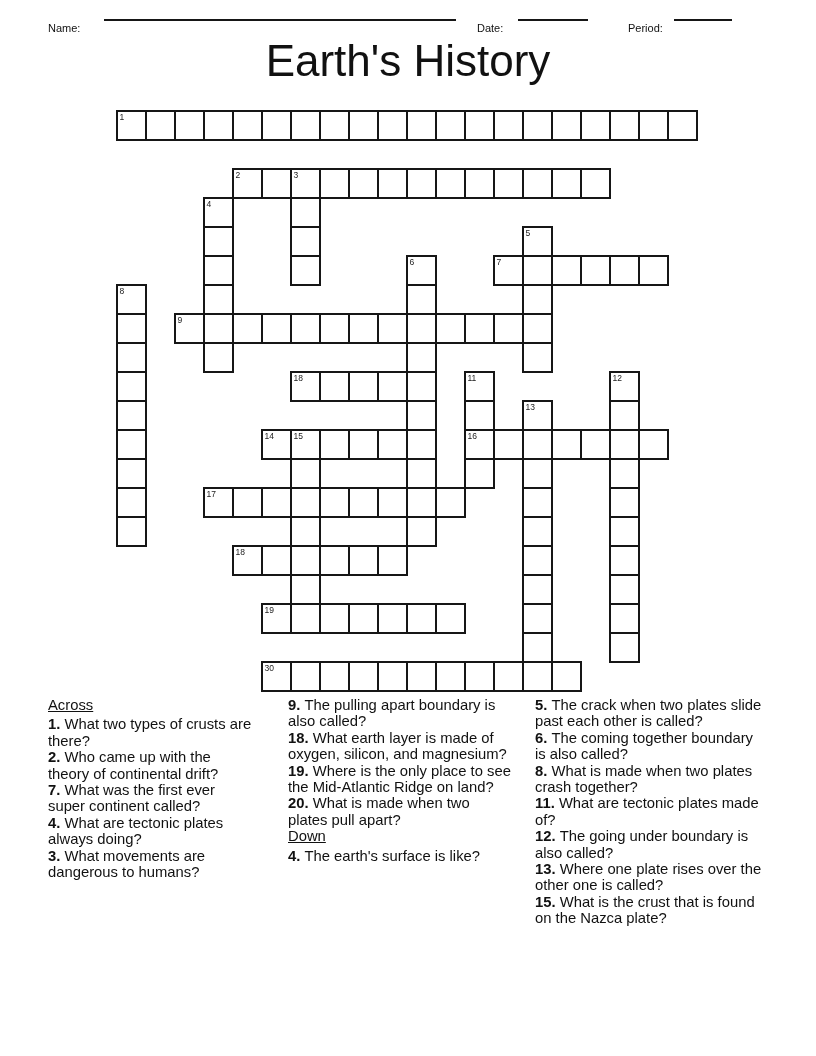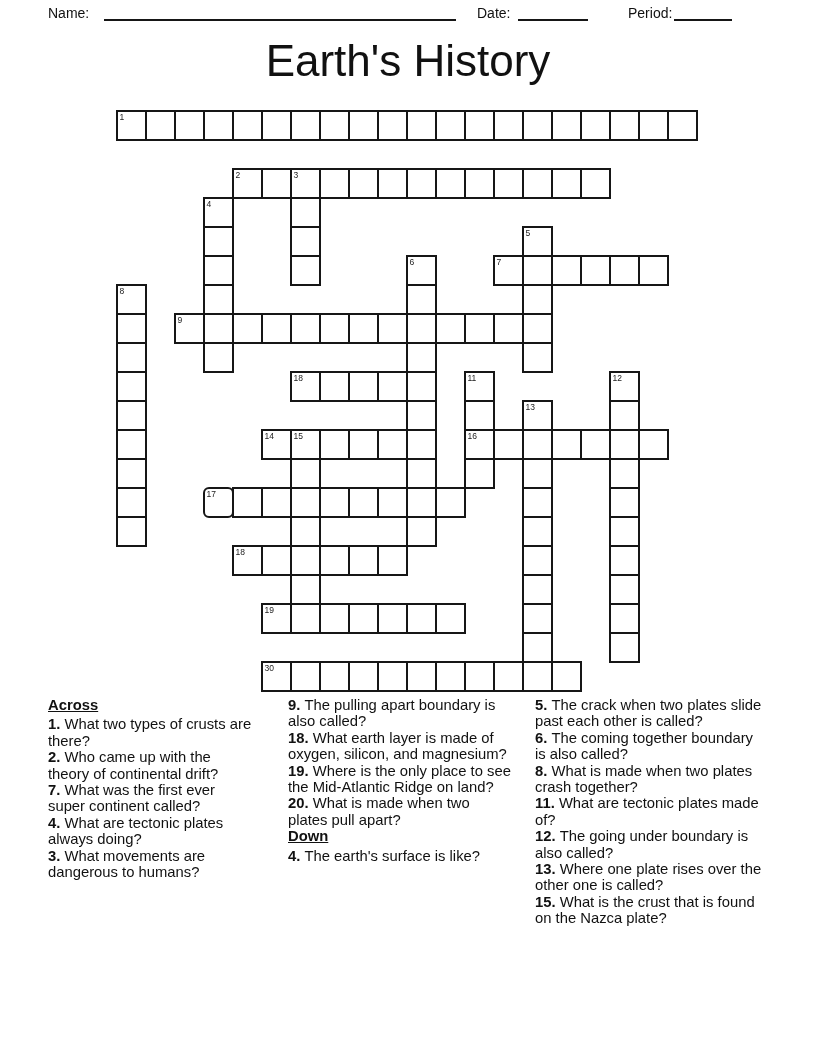--- a/index.html
+++ b/index.html
@@ -1,40 +1,40 @@
 <!DOCTYPE html>
 <html><head>
 <meta charset="utf-8">
 <style>
   html,body{margin:0;padding:0}
   body{
     width:816px;height:1056px;position:relative;overflow:hidden;
     background:#ffffff;color:#111;
     font-family:"Liberation Sans", sans-serif;
   }
-  .hdr-label{position:absolute;top:5px;font-size:14px;white-space:nowrap}
+  .hdr-label{position:absolute;top:22px;font-size:11px;white-space:nowrap}
   .hdr-line{position:absolute;top:19px;height:0;border-bottom:2px solid #161616}
   #title{
     position:absolute;top:36px;left:0;width:816px;margin:0;
     text-align:center;font-size:44px;font-weight:400;letter-spacing:0px;
   }
   #grid{position:absolute;left:0;top:0;width:816px;height:1056px}
   .cell{
     position:absolute;width:31px;height:31px;box-sizing:border-box;
     border:2px solid #161616;background:#fff;
   }
   .cell-num{
     position:absolute;top:0px;left:1.5px;
     font-size:8.5px;line-height:10px;color:#222;
   }
   .clue-col{position:absolute;top:697px;font-size:14.8px;line-height:16.4px}
   .col-0{left:48px;width:206px}
   .col-1{left:288px;width:224px}
   .col-2{left:535px;width:229px}
-  .clue-heading{font-weight:bold;text-decoration:underline;margin:0 0 3px 0}
+  .clue-heading{font-weight:normal;text-decoration:underline;margin:0 0 3px 0}
   .clue{margin:0}
   .clue b{font-weight:bold}
 </style>
 </head>
 <body>
 
 <div>
 
   <span class="hdr-label" style="left:48px">Name:</span>
   <div class="hdr-line" style="left:104px;width:352px"></div>
@@ -197,21 +197,21 @@
       <div class="cell" style="left: 290px; top: 458px; border-color: rgb(22, 22, 22);"></div>
       <div class="cell" style="left: 290px; top: 487px; border-color: rgb(22, 22, 22);"></div>
       <div class="cell" style="left: 290px; top: 516px; border-color: rgb(22, 22, 22);"></div>
       <div class="cell" style="left: 290px; top: 545px; border-color: rgb(22, 22, 22);"></div>
       <div class="cell" style="left: 290px; top: 574px; border-color: rgb(22, 22, 22);"></div>
       <div class="cell" style="left: 290px; top: 603px; border-color: rgb(22, 22, 22);"></div>
       <div class="cell" style="left: 493px; top: 429px; border-color: rgb(22, 22, 22);"></div>
       <div class="cell" style="left: 551px; top: 429px; border-color: rgb(22, 22, 22);"></div>
       <div class="cell" style="left: 580px; top: 429px; border-color: rgb(22, 22, 22);"></div>
       <div class="cell" style="left: 638px; top: 429px; border-color: rgb(22, 22, 22);"></div>
-      <div class="cell" style="left: 203px; top: 487px; border-color: rgb(22, 22, 22); border-radius: 6px;">
+      <div class="cell" style="left: 203px; top: 487px; border-color: rgb(22, 22, 22);">
         <span class="cell-num">17</span>
       </div>
       <div class="cell" style="left: 232px; top: 487px; border-color: rgb(22, 22, 22);"></div>
       <div class="cell" style="left: 261px; top: 487px; border-color: rgb(22, 22, 22);"></div>
       <div class="cell" style="left: 319px; top: 487px; border-color: rgb(22, 22, 22);"></div>
       <div class="cell" style="left: 348px; top: 487px; border-color: rgb(22, 22, 22);"></div>
       <div class="cell" style="left: 377px; top: 487px; border-color: rgb(22, 22, 22);"></div>
       <div class="cell" style="left: 435px; top: 487px; border-color: rgb(22, 22, 22);"></div>
       <div class="cell" style="left: 232px; top: 545px; border-color: rgb(22, 22, 22);">
         <span class="cell-num">18</span>

